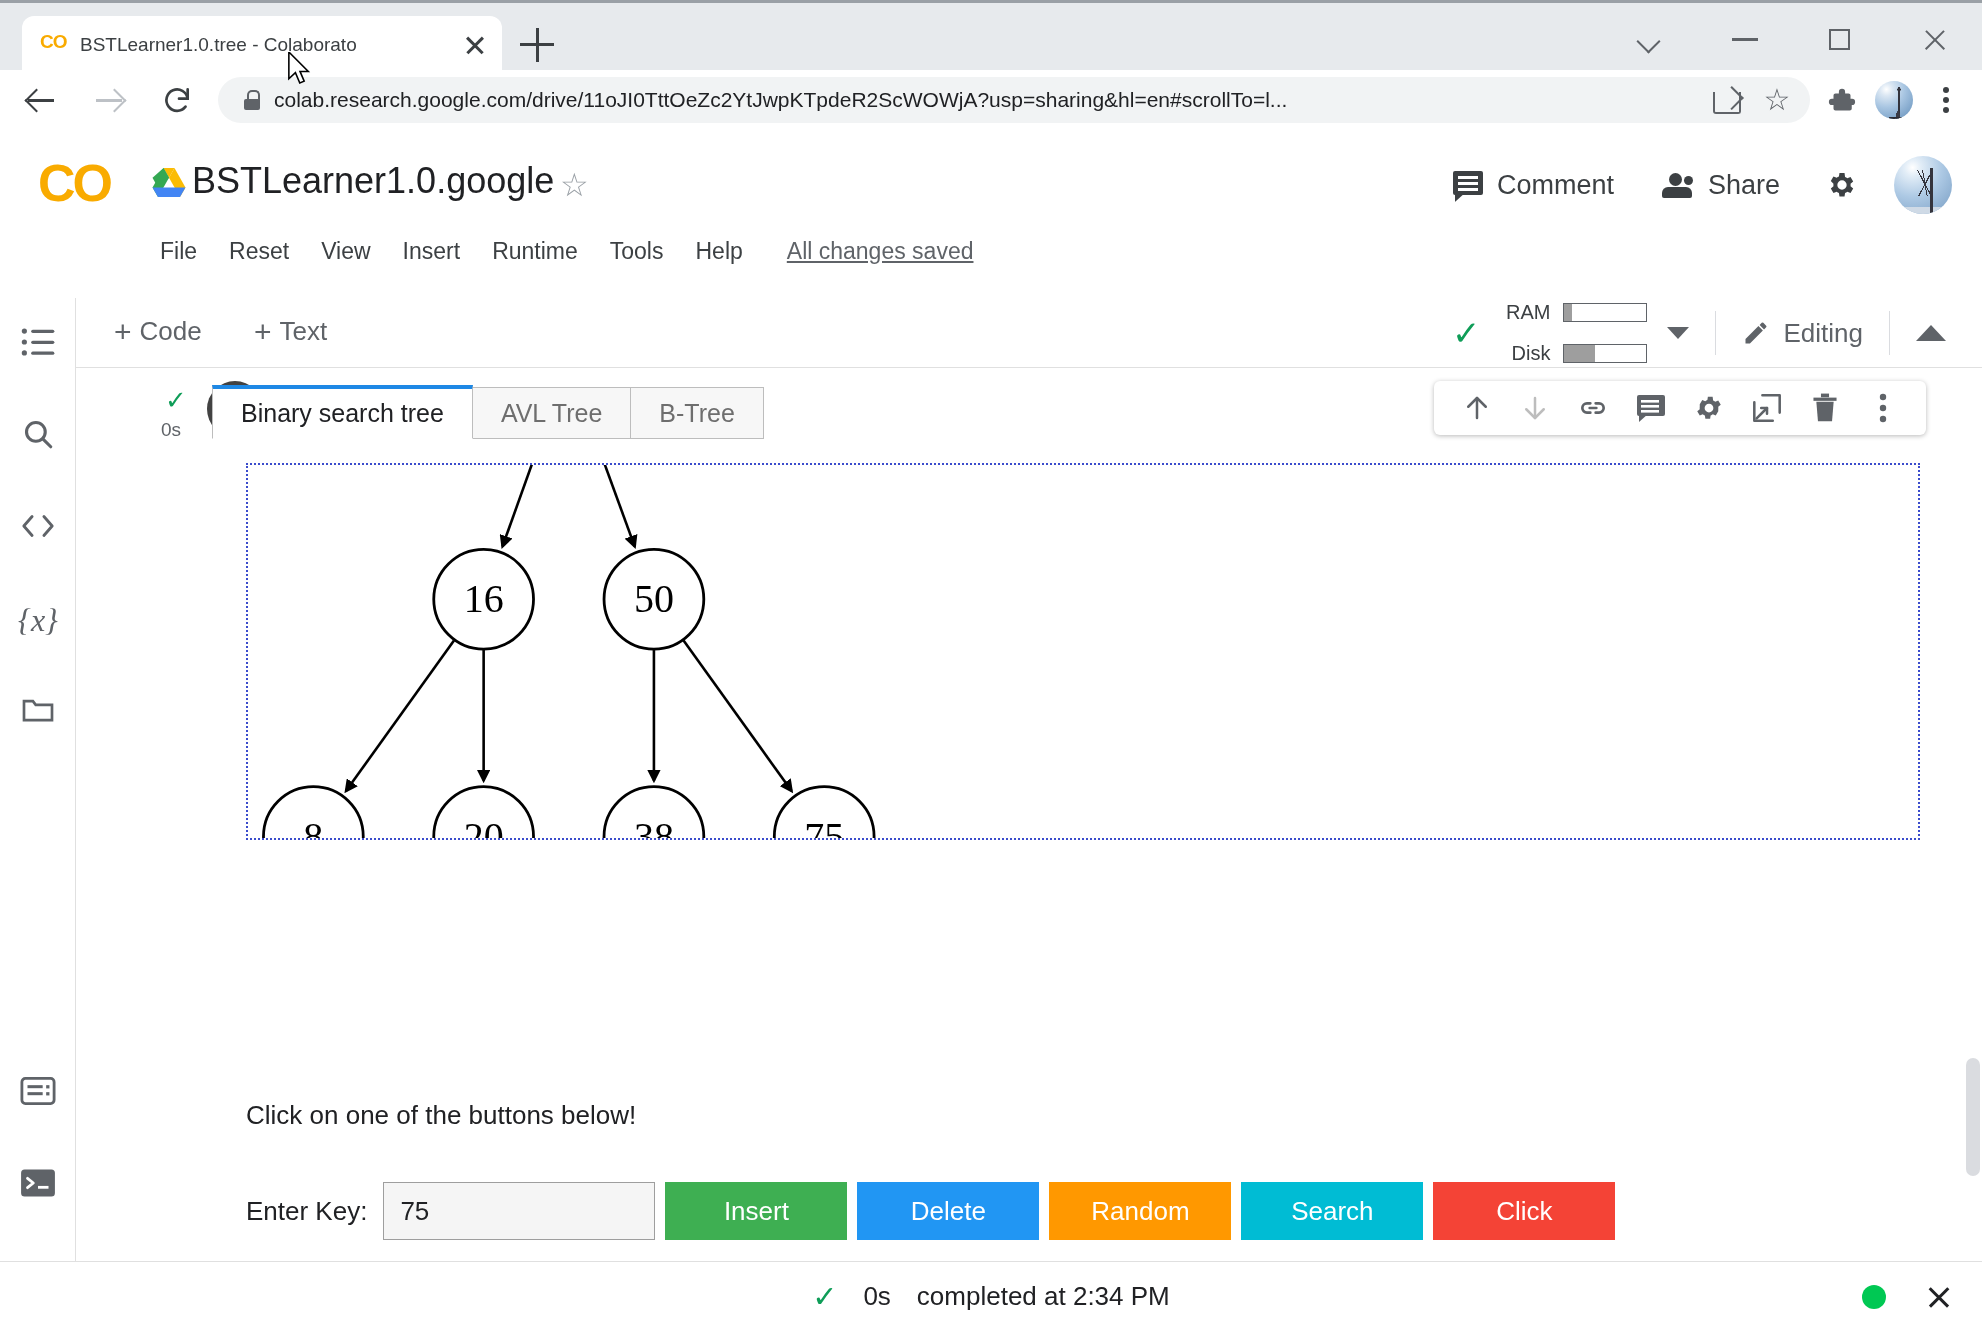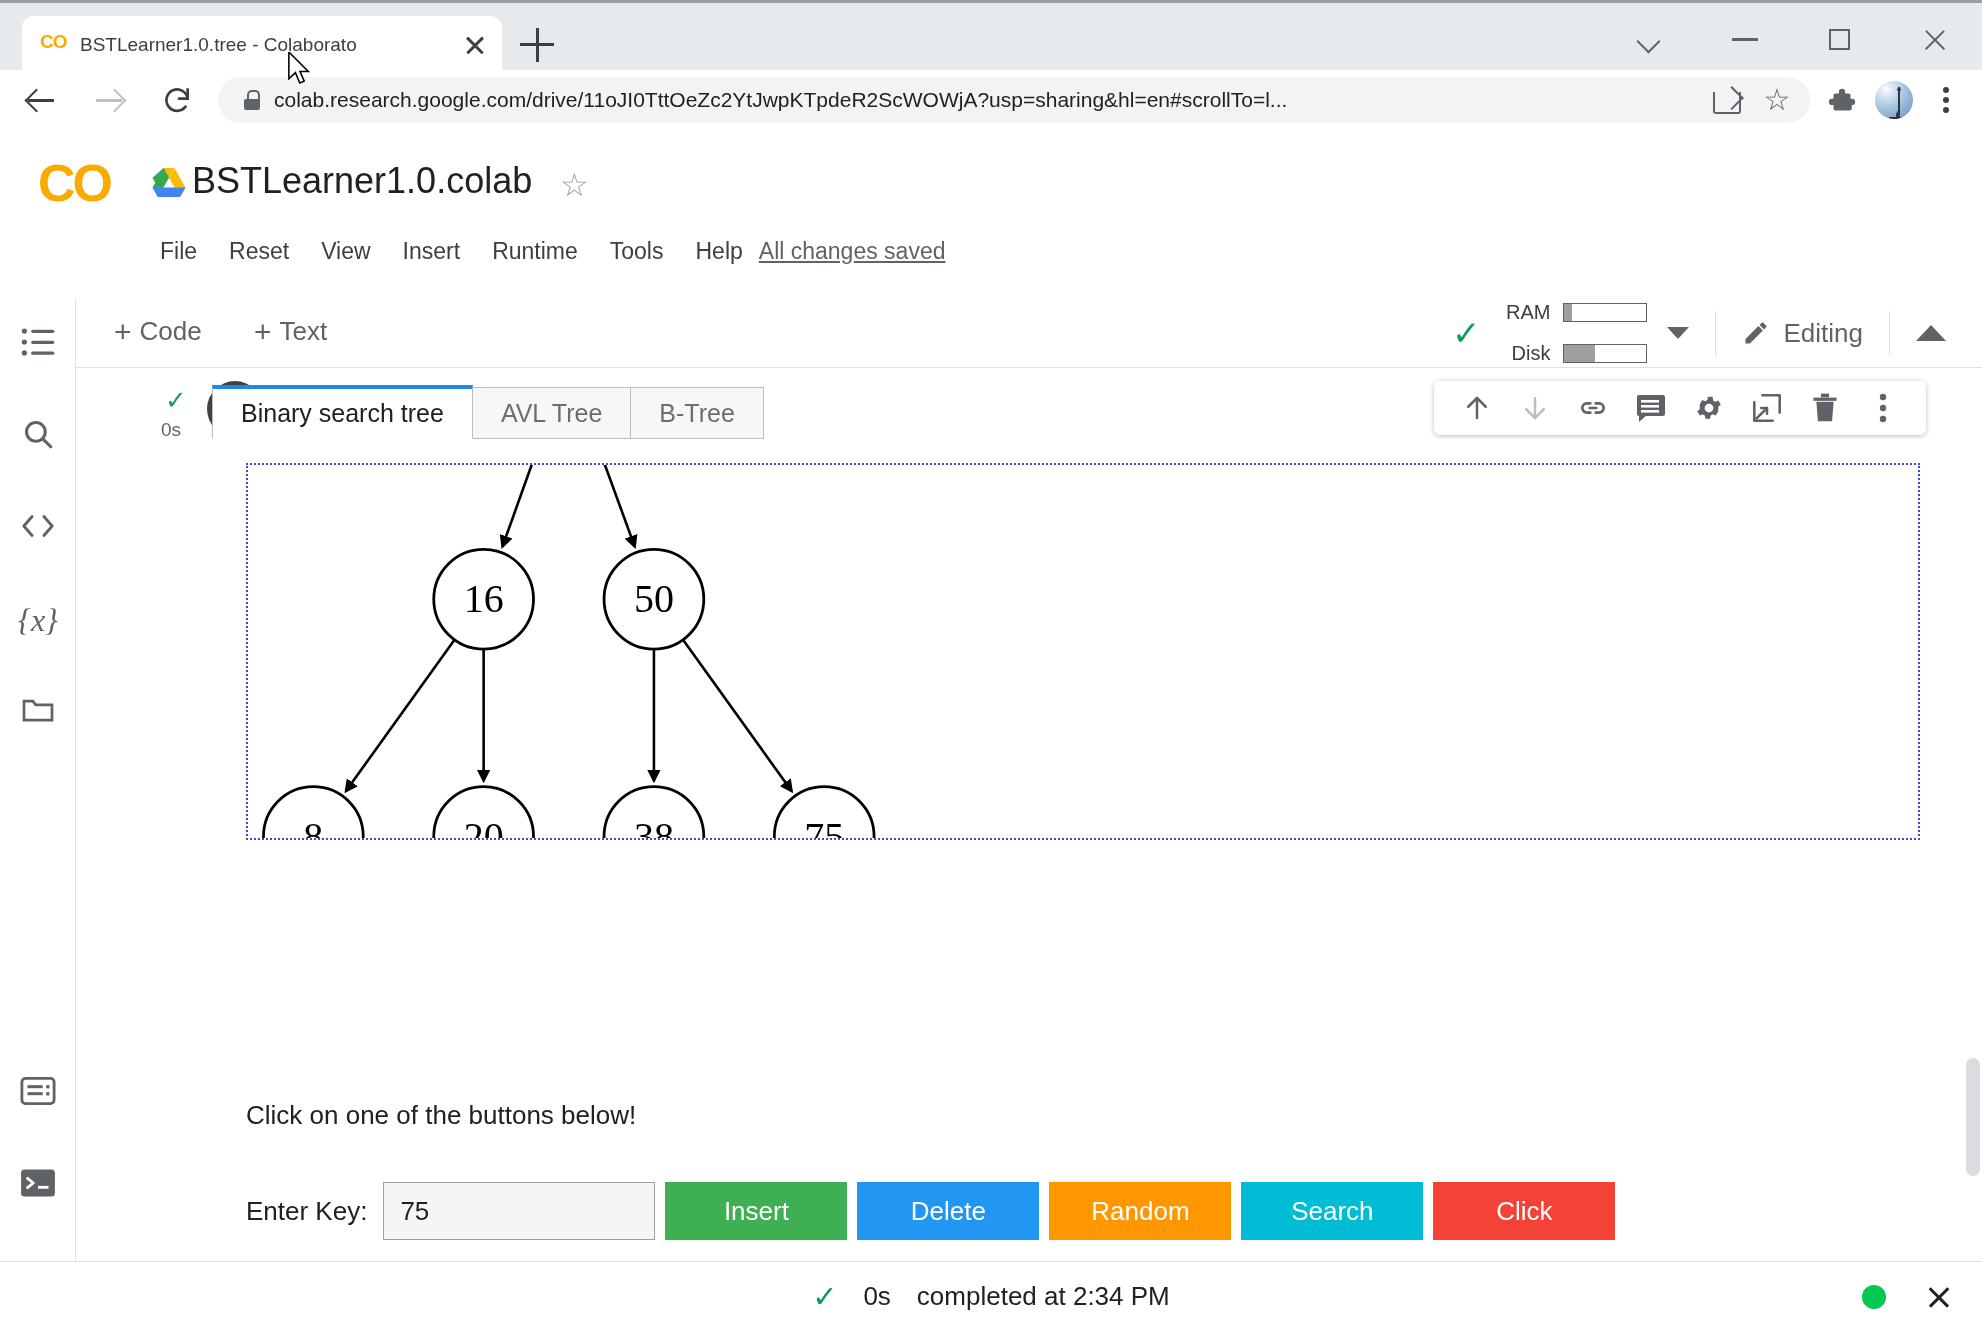--- a/index.html
+++ b/index.html
@@ -106,21 +106,21 @@
   .colab-logo {
     position:absolute; left:28px; top:22px; width:92px; height:62px;
     font-family:"Liberation Sans",sans-serif; font-weight:700; font-size:52px; color:#f9ab00;
     letter-spacing:-3px; display:flex; align-items:center; justify-content:center;
   }
   .drive-icon{ position:absolute; left:152px; top:38px; width:34px; height:30px; }
   .doc-title { position:absolute; left:192px; top:30px; font-size:36px; color:#202124; }
   .title-star { position:absolute; left:560px; top:36px; font-size:32px; color:#9aa0a6; cursor:pointer;}
   .menubar { position:absolute; left:144px; top:102px; display:flex; align-items:center; gap:0px; }
   .menu-item { font-size:23px; color:#3c4043; padding:6px 16px; cursor:pointer; }
-  .saved-link { font-size:23px; color:#5f6368; text-decoration:underline; margin-left:0; cursor:pointer;}
+  .saved-link { font-size:23px; color:#5f6368; text-decoration:underline; margin-left:28px; cursor:pointer;}
   .header-right { position:absolute; right:30px; top:26px; display:flex; align-items:center; gap:26px;}
   .hr-btn { display:flex; align-items:center; gap:14px; cursor:pointer; padding:6px 10px; border-radius:6px;}
   .hr-label { font-size:27px; color:#3c4043;}
   .comment-ico{width:30px;height:28px;position:relative;}
   .comment-ico::before{content:"";position:absolute;left:0;top:0;width:30px;height:24px;background:#3c4043;border-radius:2px;}
   .comment-ico::after{content:"";position:absolute;left:2px;top:22px;width:10px;height:9px;background:#3c4043;clip-path:polygon(0 0,100% 0,0 100%);}
   .comment-lines{position:absolute;left:5px;top:5px;width:20px;height:3px;background:#fff;box-shadow:0 6px 0 #fff,0 12px 0 #fff;z-index:2;}
   .people-ico{width:34px;height:24px;position:relative;}
   .people-ico::before{content:"";position:absolute;left:9px;top:0;width:13px;height:13px;border-radius:50%;background:#3c4043;box-shadow:13px 1px 0 -2px #3c4043;}
   .people-ico::after{content:"";position:absolute;left:2px;top:14px;width:30px;height:11px;border-radius:6px 6px 2px 2px;background:#3c4043;}
@@ -312,34 +312,57 @@
     </div>
     <div class="drive-icon">
       <svg width="34" height="30" viewBox="0 0 34 30">
         <polygon points="11.5,0 22.5,0 17,9.8" fill="#fbbc04"></polygon>
         <polygon points="11.5,0 17,9.8 6,19.5 0.5,9.8" fill="#34a853" transform="translate(0,0)"></polygon>
         <polygon points="11.5,0 0.5,19.5 6,29 17,9.8" fill="#34a853"></polygon>
         <polygon points="22.5,0 33.5,19.5 28,29 17,9.8" fill="#fbbc04"></polygon>
         <polygon points="6,29 28,29 33.5,19.5 0.5,19.5" fill="#4285f4"></polygon>
       </svg>
     </div>
-    <div class="doc-title">BSTLearner1.0.colab</div>
+    <div class="doc-title">BSTLearner1.0.google</div>
     <div class="title-star">☆</div>
 
     <div class="menubar">
       <div class="menu-item">File</div>
       <div class="menu-item">Reset</div>
       <div class="menu-item">View</div>
       <div class="menu-item">Insert</div>
       <div class="menu-item">Runtime</div>
       <div class="menu-item">Tools</div>
       <div class="menu-item">Help</div>
       <div class="saved-link">All changes saved</div>
     </div>
 
+    <div class="header-right">
+      <div class="hr-btn">
+        <div class="comment-ico">
+            <div class="comment-lines"></div>
+          </div>
+        <span class="hr-label">Comment</span>
+      </div>
+      <div class="hr-btn">
+        <div class="people-ico"></div>
+        <span class="hr-label">Share</span>
+      </div>
+      <div class="hr-btn">
+        <div class="gear-ico">
+          <svg width="32" height="32" viewBox="0 0 24 24" fill="#3c4043">
+            <path d="M19.4 13a7.8 7.8 0 0 0 0-2l2-1.6-2-3.4-2.4 1a7.6 7.6 0 0 0-1.7-1L14.9 3h-3.8l-.4 2.6c-.6.2-1.2.6-1.7 1l-2.4-1-2 3.4L6.6 11a7.8 7.8 0 0 0 0 2l-2 1.6 2 3.4 2.4-1c.5.4 1.1.8 1.7 1l.4 2.6h3.8l.4-2.6c.6-.2 1.2-.6 1.7-1l2.4 1 2-3.4zM13 15.5a3.5 3.5 0 1 1 0-7 3.5 3.5 0 0 1 0 7z" transform="translate(-1,0)"></path>
+          </svg>
+        </div>
+      </div>
+      <div class="avatar-lg">
+        <div class="ground"></div>
+          <div class="tree"></div>
+      </div>
+    </div>
   </div>
 
   <div class="nb-toolbar">
     <div class="add-btn add-code">
       <span class="plus-sm">+</span>
       <span>Code</span>
     </div>
     <div class="add-btn add-text">
       <span class="plus-sm">+</span>
       <span>Text</span>

